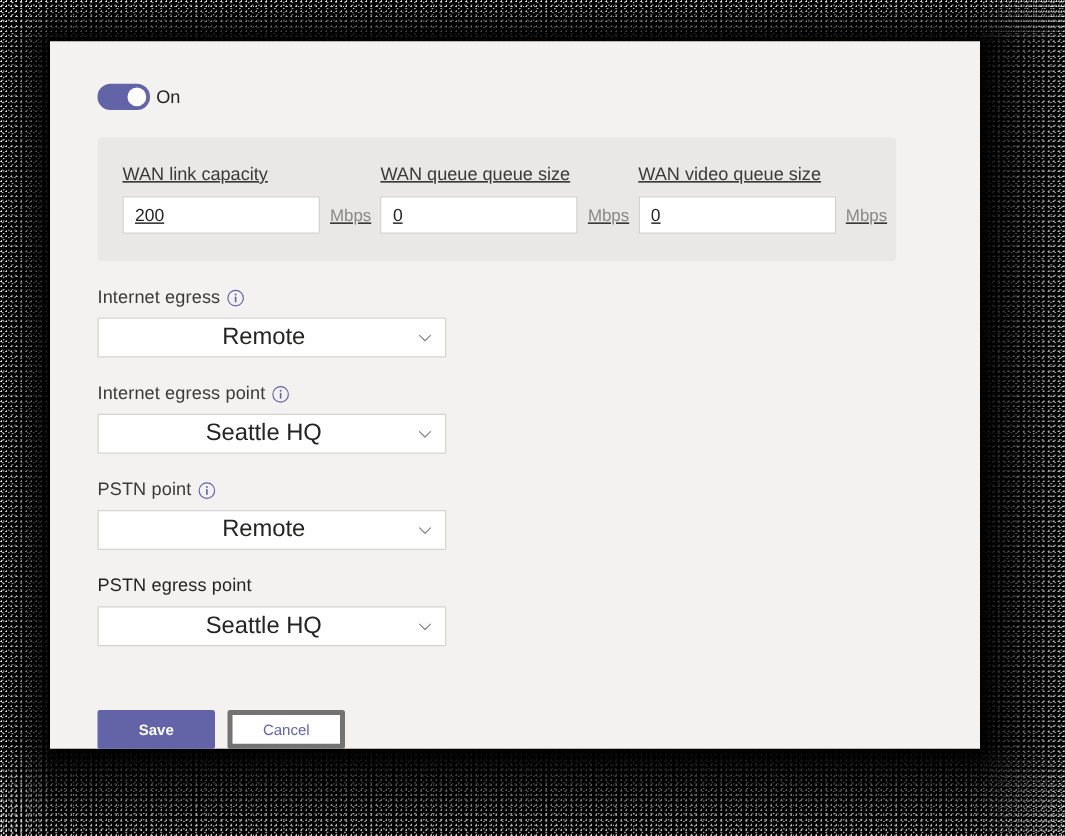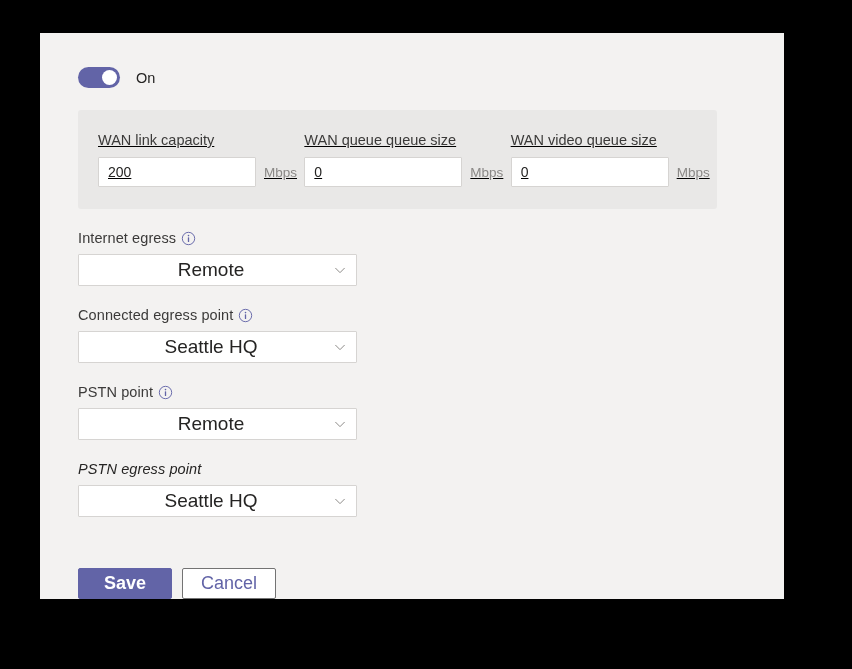--- a/index.html
+++ b/index.html
@@ -78,38 +78,38 @@
   .field-label {
     font-size: 14.5px;
     color: #3b3a39;
     line-height: 18px;
     display: flex;
     align-items: center;
     gap: 5px;
     margin-bottom: 7px;
     letter-spacing: 0.1px;
   }
-  .field-label.strong { color: #252423; font-style: italic; }
+  .field-label.strong { color: #252423; }
 
   
   .info-icon {
     display: inline-flex;
     width: 15px;
     height: 15px;
     flex: 0 0 15px;
     align-items: center;
     justify-content: center;
   }
   .info-icon svg { display:block; }
 
   
   .toggle-row {
     display: flex;
     align-items: center;
-    gap: 16px;
+    gap: 5px;
     margin-top: 8px;
   }
   .toggle {
     width: 42px;
     height: 21px;
     border-radius: 11px;
     background: #6264a7;
     position: relative;
     cursor: pointer;
     flex: 0 0 42px;
@@ -206,38 +206,38 @@
   
   .actions {
     display: flex;
     gap: 10px;
     margin-top: 51px;
   }
   .btn {
     height: 31px;
     min-width: 94px;
     font-family: "Liberation Sans", sans-serif;
-    font-size: 18px;
+    font-size: 12px;
     border-radius: 2px;
     cursor: pointer;
     padding: 0 16px;
     display: inline-flex;
     align-items: center;
     justify-content: center;
   }
   .btn-primary {
     background: #6264a7;
     color: #ffffff;
     border: 1px solid #6264a7;
     font-weight: bold;
   }
   .btn-secondary {
     background: #ffffff;
     color: #6264a7;
-    border: 1px solid #737373;
+    border: 4px solid #737373;
   }
 </style>
 </head>
 <body>
 
 <div id="backdrop">
   <div class="noise-t dither fade-in-y-top"></div>
   <div class="noise-b dither fade-in-y-bottom"></div>
   <div class="noise-l dither fade-in-x-left"></div>
   <div class="noise-r dither fade-in-x-right"></div>
@@ -298,21 +298,21 @@
         <span class="chev">
           <svg width="14" height="14" viewBox="0 0 16 16">
             <path d="M3 6 L8 11 L13 6" fill="none" stroke="#888684" stroke-width="1.1" stroke-linecap="round" stroke-linejoin="round"></path>
           </svg>
         </span>
       </div>
     </div>
 
     <div class="field-block">
       <div class="field-label">
-        <span>Connected egress point</span>
+        <span>Internet egress point</span>
         <span class="info-icon">
           <svg width="15" height="15" viewBox="0 0 16 16">
             <circle cx="8" cy="8" r="6.6" fill="none" stroke="#6264a7" stroke-width="1"></circle>
             <circle cx="8" cy="4.9" r="0.85" fill="#6264a7"></circle>
             <rect x="7.3" y="6.7" width="1.4" height="5" rx="0.6" fill="#6264a7"></rect>
           </svg>
         </span>
       </div>
       <div class="dropdown">
         <span class="dd-value">Seattle HQ</span>

